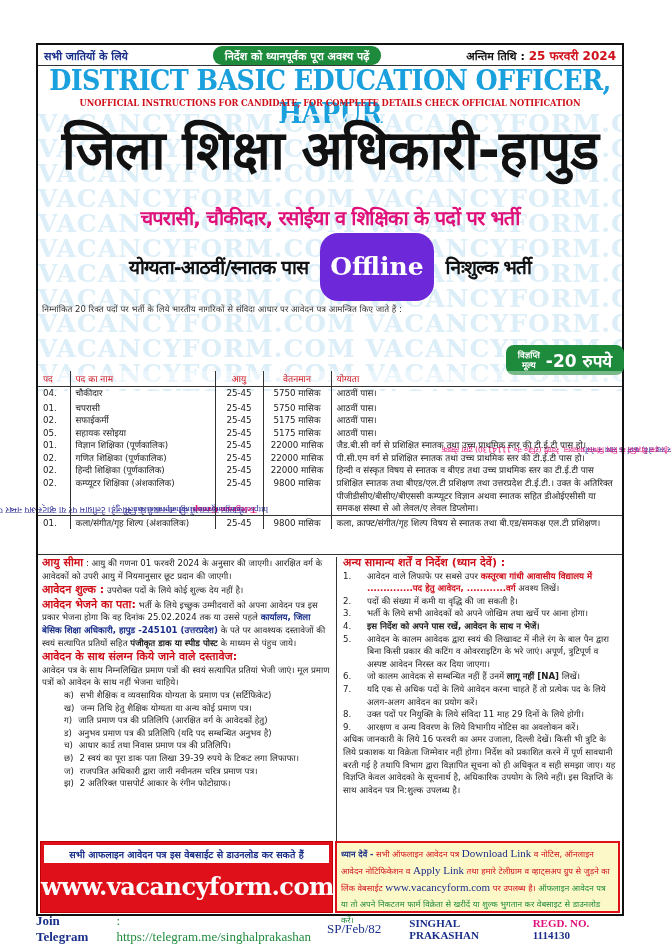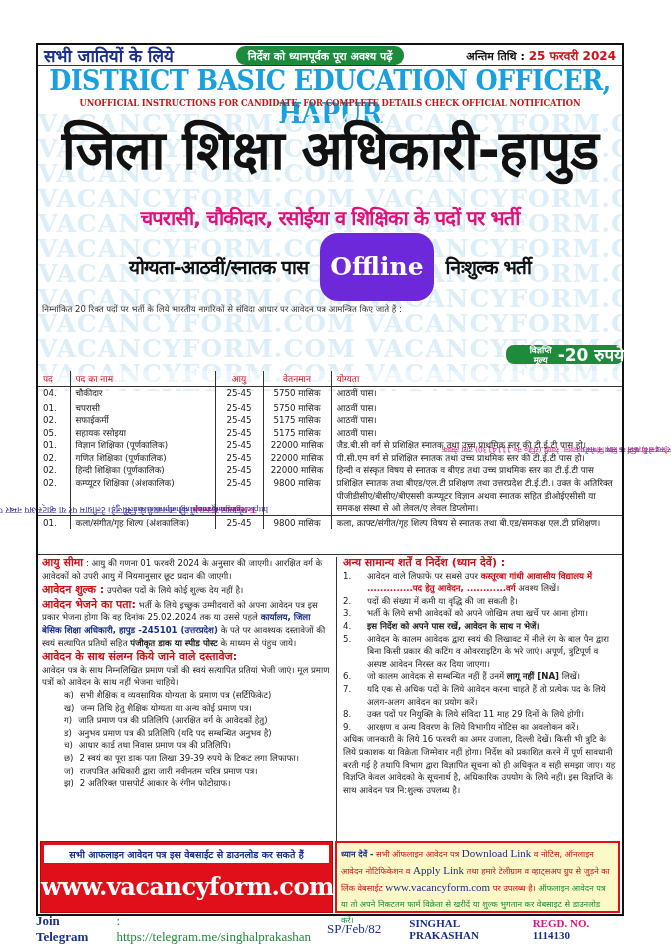--- a/index.html
+++ b/index.html
@@ -29,21 +29,21 @@
   .frame {
     position: absolute; left: 36px; top: 43px; width: 588px; height: 873px;
     border: 2px solid #111;
   }
 
   .topbar {
     position: absolute; left: 0; top: 0; width: 584px; height: 21px;
     display: flex; align-items: center; justify-content: space-between;
     padding: 0 6px; border-bottom: 1px solid #333;
   }
-  .topbar .left { color: #1a2f8a; font-size: 17px; font-weight: bold; }
+  .topbar .left { color: #1a2f8a; font-size: 11px; font-weight: bold; }
   .topbar .mid {
     background: #1e8a3c; color: #fff; font-size: 11px; font-weight: bold;
     padding: 2px 12px; border-radius: 9px;
   }
   .topbar .right { font-size: 11px; font-weight: bold; color: #111; }
   .topbar .right .date { color: #d0101a; font-size: 12px; }
 
   .banner-en {
     position: absolute; left: 0; top: 22px; width: 584px; text-align: center;
     font-family: "DejaVu Serif", serif; font-weight: bold; color: #1aa0dc;
@@ -87,23 +87,23 @@
     font-size: 25px; font-weight: bold; padding: 15px 10px; border-radius: 18px;
     line-height: 38px;
   }
   .tagline .t2 { font-size: 19px; font-weight: bold; color: #111; letter-spacing: -0.8px; }
 
   .intro {
     position: absolute; left: 4px; top: 258px; width: 440px;
     font-size: 8.5px; color: #333;
   }
   .price-badge {
-    position: absolute; left: 468px; top: 300px; width: 118px; height: 19px;
+    position: absolute; left: 468px; top: 300px; width: 118px; height: 30px;
     background: #1e8a3c; border-radius: 8px; color: #fff;
-    display: flex; align-items: center; justify-content: flex-end; gap: 6px;
+    display: flex; align-items: center; justify-content: center; gap: 6px;
   }
   .price-badge .lbl { font-size: 8.5px; line-height: 10px; text-align: center; font-weight: bold; }
   .price-badge .val { font-size: 17px; font-weight: bold; }
 
   .table-wrap { position: absolute; left: 0; top: 326px; width: 584px; }
   table { border-collapse: collapse; width: 584px; font-size: 8.7px; }
   th {
     color: #d0101a; font-weight: normal; text-align: left; padding: 1px 5px;
     border-bottom: 1px solid #333; border-right: 1px solid #333; height: 14px;
     font-size: 9px; background: rgba(255,255,255,0.4);

